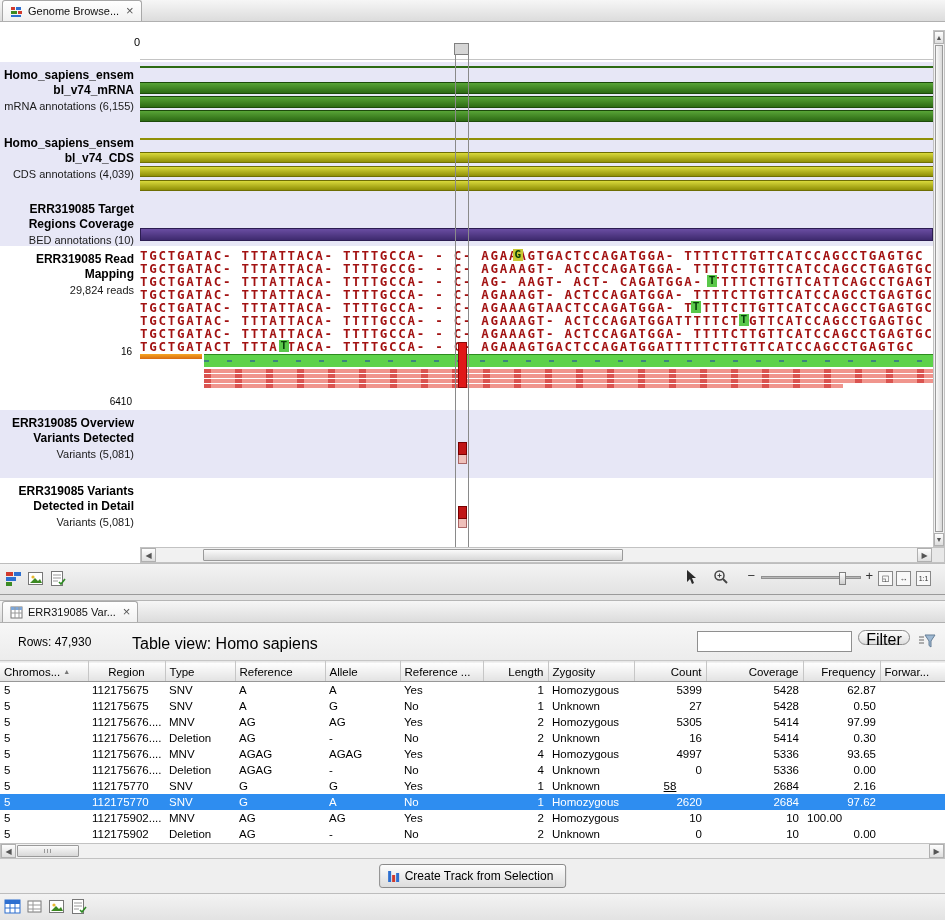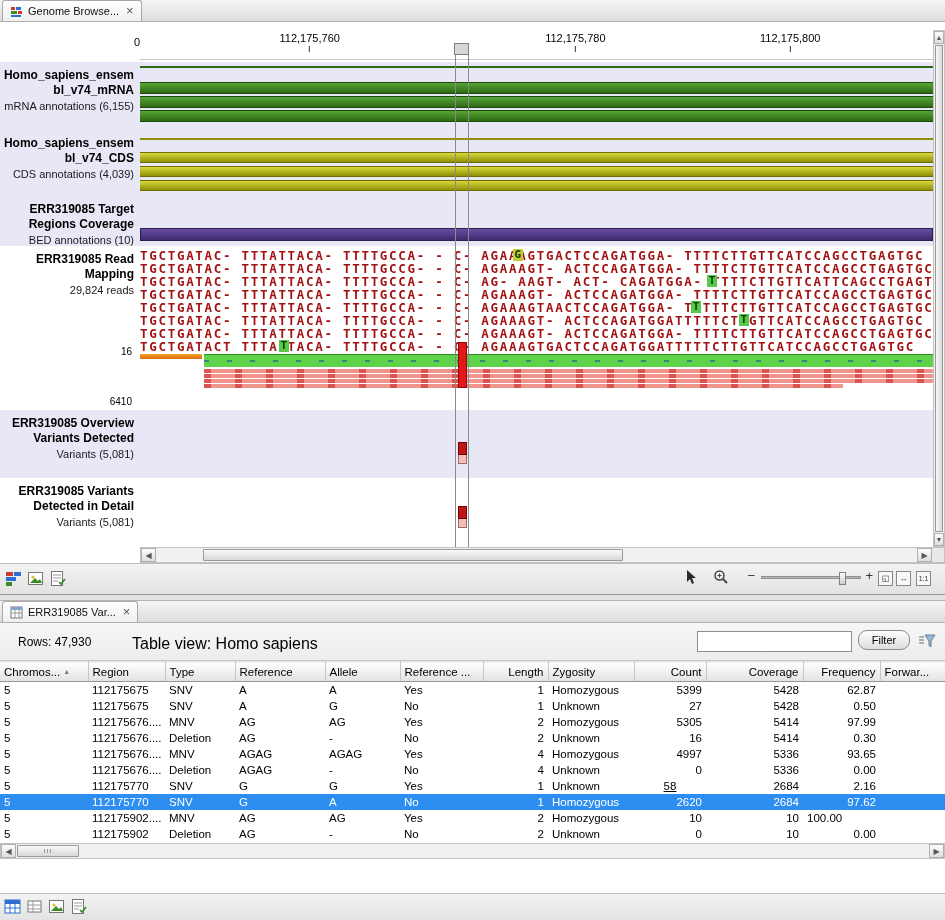--- a/index.html
+++ b/index.html
@@ -101,21 +101,21 @@
   #z-slider{position:absolute;right:84px;top:12px;width:100px;height:3px;background:#b8b8b8;border:1px solid #909090}
   #z-thumb{position:absolute;right:14px;top:-5px;width:7px;height:13px;background:linear-gradient(#fdfdfd,#cfcfcf);border:1px solid #808080}
   .fitbox{position:absolute;top:7px;width:15px;height:15px;border:1px solid #888;background:#f8f8f8;font-size:8px;color:#333;text-align:center;line-height:14px;cursor:pointer}
   #fit-1{right:52px}#fit-2{right:34px}#fit-3{right:14px;font-size:7px;letter-spacing:0}
 
   
   #t-toolbar{position:absolute;top:22px;left:0;right:0;height:38px;background:linear-gradient(#f7f7f7,#ececec);border-bottom:1px solid #c6c6c6}
   #rows-label{position:absolute;left:18px;top:12px;font-size:12px;color:#000}
   #view-label{position:absolute;left:132px;top:12px;font-size:16px;color:#000}
   #filter-input{position:absolute;left:697px;top:8px;width:155px;height:21px;border:1px solid #8f8f8f;background:#fff;font-size:12px;padding:0 4px}
-  #filter-btn{position:absolute;left:858px;top:7px;width:52px;height:20px;background:linear-gradient(#fdfdfd,#dedede);border:1px solid #8a8a8a;border-radius:9px;font-size:11px;color:#000;cursor:pointer}
+  #filter-btn{position:absolute;left:858px;top:7px;width:52px;height:15px;background:linear-gradient(#fdfdfd,#dedede);border:1px solid #8a8a8a;border-radius:9px;font-size:16px;color:#000;cursor:pointer}
   #funnel{position:absolute;left:918px;top:9px;width:18px;height:18px;cursor:pointer}
 
   #var-table{position:absolute;top:60px;left:0;width:945px;border-collapse:collapse;table-layout:fixed;font-size:11.5px;color:#000}
   #var-table th{height:20px;background:linear-gradient(#ffffff,#e2e2e2);border-right:1px solid #c6c6c6;border-bottom:1px solid #979797;border-top:1px solid #e8e8e8;padding:0 4px;font-weight:normal;overflow:hidden;white-space:nowrap;text-align:left;cursor:pointer}
   #var-table td{height:16px;padding:0 4px;overflow:hidden;white-space:nowrap;background:#fff}
   #var-table tr.selected td{background:#2e8df0;color:#fff}
   .sort-arrow{font-size:7px;color:#777;margin-left:3px;vertical-align:2px}
 
   #btnbar{position:absolute;top:258px;left:0;right:0;height:34px;background:#efefef}
   #create-track-btn{position:absolute;left:50%;top:5px;transform:translateX(-50%);height:24px;padding:0 12px 0 8px;background:linear-gradient(#fdfdfd,#dcdcdc);border:1px solid #8a8a8a;border-radius:3px;font-size:12px;color:#000;display:flex;align-items:center;gap:6px;cursor:pointer;font-family:"Liberation Sans",sans-serif}
@@ -140,36 +140,20 @@
               <rect x="8" y="6" width="4" height="3" fill="#d03a2d"></rect>
               <rect x="1" y="10" width="10" height="2" fill="#2d6fd0"></rect>
             </svg>
         </span>
         <span>Genome Browse...</span>
         <span class="close">×</span>
       </div>
     </div>
 
     <span id="ruler-partial">0</span>
-    <div id="ruler">
-      <div id="ruler-ticks">
-          <div class="ruler-tick" style="left: 21.4%;">
-            <div class="tick-label">112,175,760</div>
-            <div class="tick-mark"></div>
-          </div>
-          <div class="ruler-tick" style="left: 54.9%;">
-            <div class="tick-label">112,175,780</div>
-            <div class="tick-mark"></div>
-          </div>
-          <div class="ruler-tick" style="left: 82%;">
-            <div class="tick-label">112,175,800</div>
-            <div class="tick-mark"></div>
-          </div>
-        </div>
-    </div>
     <div id="ruler-line"></div>
 
     <div id="row-mrna" class="track-row lav">
       <div class="track-label">
         <div class="tl-name">Homo_sapiens_ensem</div>
         <div class="tl-name">bl_v74_mRNA</div>
         <div class="tl-sub">mRNA annotations (6,155)</div>
       </div>
       <div class="track-content">
         <div class="abar g-thin"></div>
@@ -382,21 +366,21 @@
           <col style="width:65px">
           <col style="width:86px">
         <col style="width:72px">
           <col style="width:97px">
           <col style="width:77px">
           <col style="width:65px">
       </colgroup>
       <thead>
           <tr id="header-row">
             <th style="text-align: left;">Chromos...<span class="sort-arrow">▲</span></th>
-            <th style="text-align: left;">Region</th>
+            <th style="text-align: center;">Region</th>
             <th style="text-align: left;">Type</th>
             <th style="text-align: left;">Reference</th>
             <th style="text-align: left;">Allele</th>
             <th style="text-align: left;">Reference ...</th>
             <th style="text-align: right;">Length</th>
             <th style="text-align: left;">Zygosity</th>
             <th style="text-align: right;">Count</th>
             <th style="text-align: right;">Coverage</th>
             <th style="text-align: right;">Frequency</th>
             <th style="text-align: left;">Forwar...</th>
@@ -547,20 +531,30 @@
     </table>
 
     <div class="hscroll" id="t-hscroll">
       <div class="sb-btn l">◀</div>
       <div class="sb-thumb" id="t-thumb">
           <div class="grip"></div>
         </div>
       <div class="sb-btn r2">▶</div>
     </div>
 
+    <div id="btnbar">
+      <button id="create-track-btn">
+        <span class="minibars">
+            <i class="mb-b"></i>
+            <i class="mb-r"></i>
+            <i class="mb-b2"></i>
+          </span>
+        <span>Create Track from Selection</span>
+      </button>
+    </div>
 
     <div class="statusbar" id="t-status">
       <span class="sicon" style="left:4px;top:4px">
         <svg width="18" height="18">
             <rect x="1" y="2" width="15" height="13" fill="#fff" stroke="#2d6fd0"></rect>
             <rect x="1" y="2" width="15" height="4" fill="#2d6fd0"></rect>
             <line x1="1" y1="10" x2="16" y2="10" stroke="#2d6fd0"></line>
             <line x1="6" y1="2" x2="6" y2="15" stroke="#2d6fd0"></line>
             <line x1="11" y1="2" x2="11" y2="15" stroke="#2d6fd0"></line>
           </svg>

